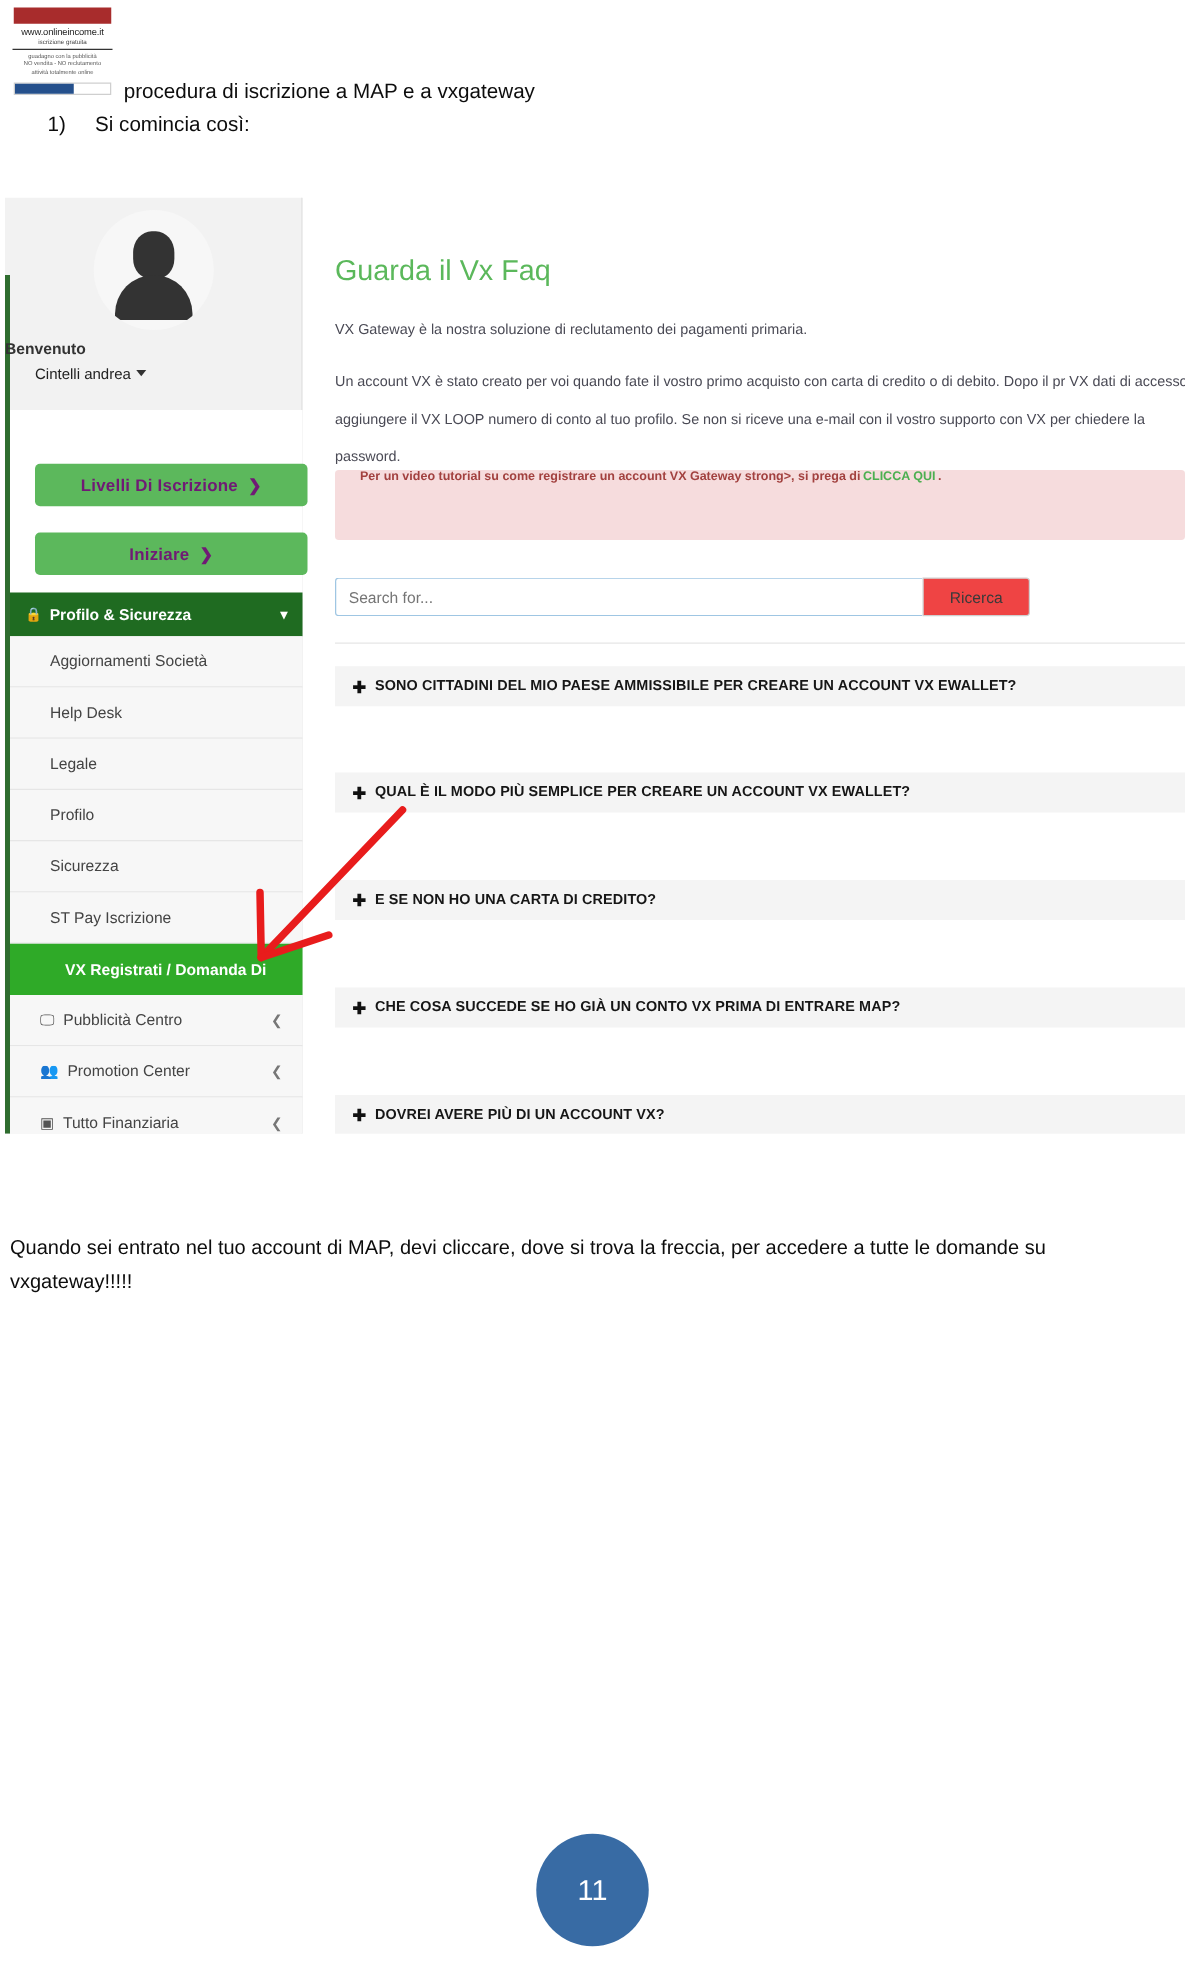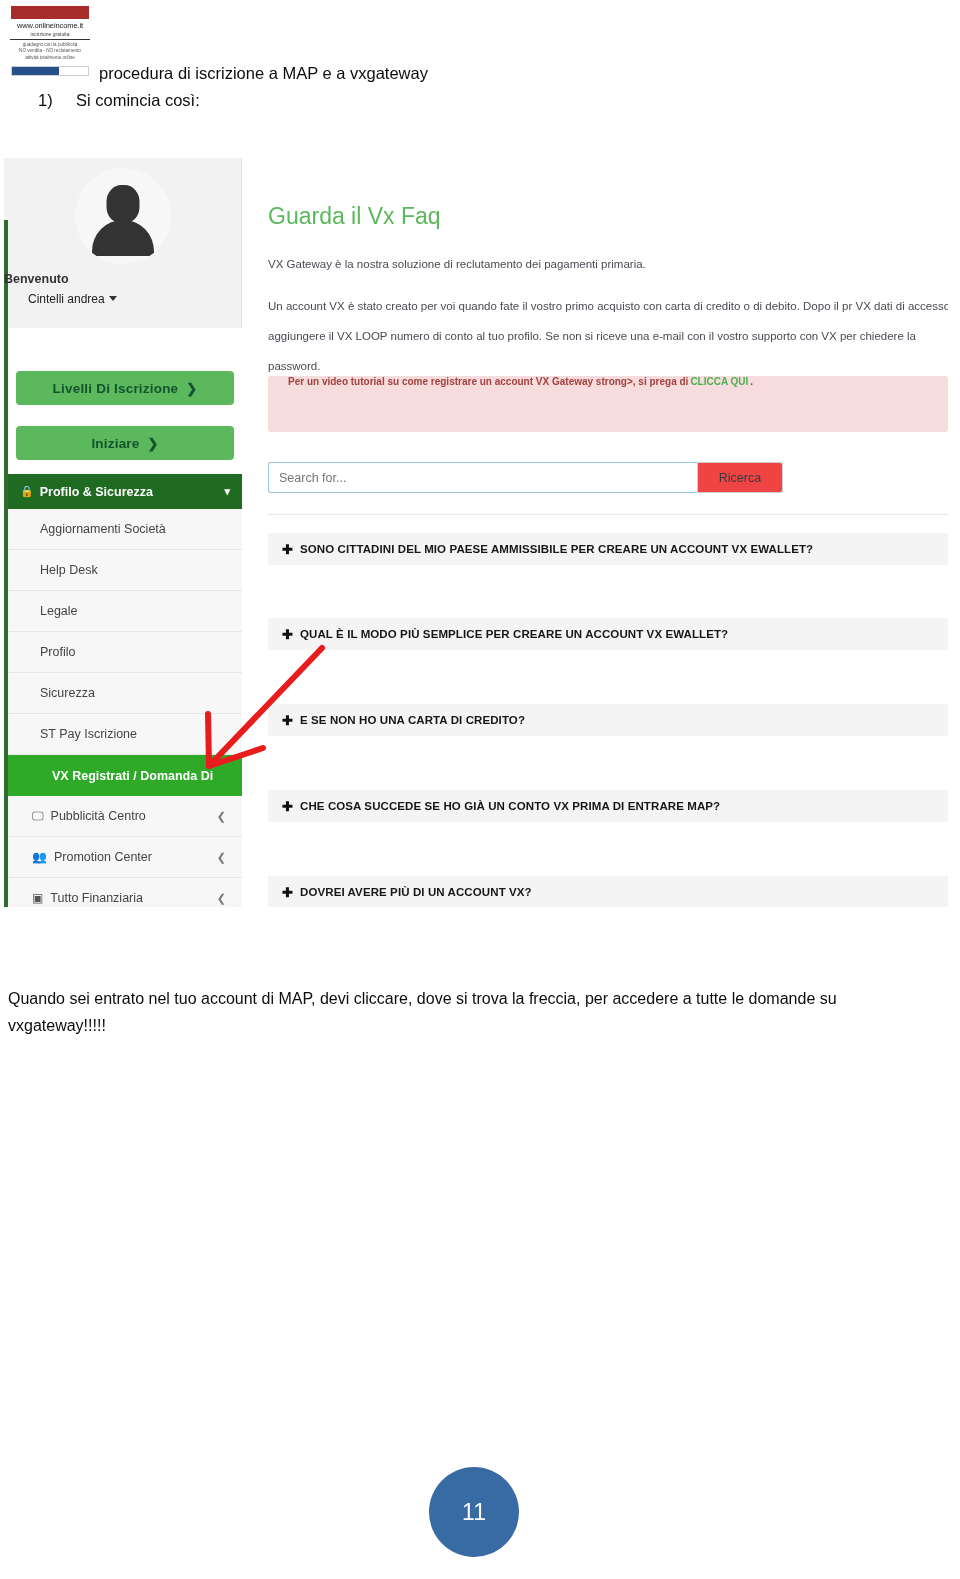--- a/index.html
+++ b/index.html
@@ -123,24 +123,24 @@
   .caret-dn {
     display: inline-block; margin-left: 4px;
     border-left: 4px solid transparent; border-right: 4px solid transparent;
     border-top: 5px solid #333; vertical-align: 2px;
   }
   .sb-white {
     position: absolute; left: 4px; top: 170px;
     width: 234px; height: 151px; background: #ffffff;
   }
   .gbtn {
-    position: absolute; left: 12px;
+    position: absolute; left: 24px;
     width: 218px; height: 34px;
     background: #5cb85c; border-radius: 4px;
-    color: #14532d; font-size: 13.5px; font-weight: bold;
+    color: #701a75; font-size: 13.5px; font-weight: bold;
     display: flex; align-items: center; justify-content: center;
     letter-spacing: .2px;
   }
   .gbtn .arr { margin-left: 8px; font-size: 13px; font-weight: bold; }
   .gbtn1 { top: 213px; }
   .gbtn2 { top: 268px; }
 
   .sb-head {
     position: absolute; left: 4px; top: 316px;
     width: 234px; height: 35px;
@@ -188,21 +188,21 @@
     width: 680px; height: 56px;
     background: #f6dcdd; border-radius: 3px;
     display: flex; align-items: flex-start; padding: 0 20px;
     font-size: 10px; color: #a2413f; font-weight: bold;
   }
   .alert .hl { color: #4caf50; margin: 0 2px; }
   .alert .tail { color: #a2413f; }
 
   .searchbar {
     position: absolute; left: 20px; top: 304px;
-    width: 515px; height: 31px;
+    width: 556px; height: 31px;
     display: flex;
   }
   .search-input {
     flex: 1; height: 31px;
     border: 1px solid #9fc6e3; border-right: none;
     border-radius: 3px 0 0 3px;
     background: #fff; padding: 0 10px;
     font-size: 12.5px; color: #9a9a9a;
     font-family: "Liberation Sans", sans-serif;
     outline: none;

